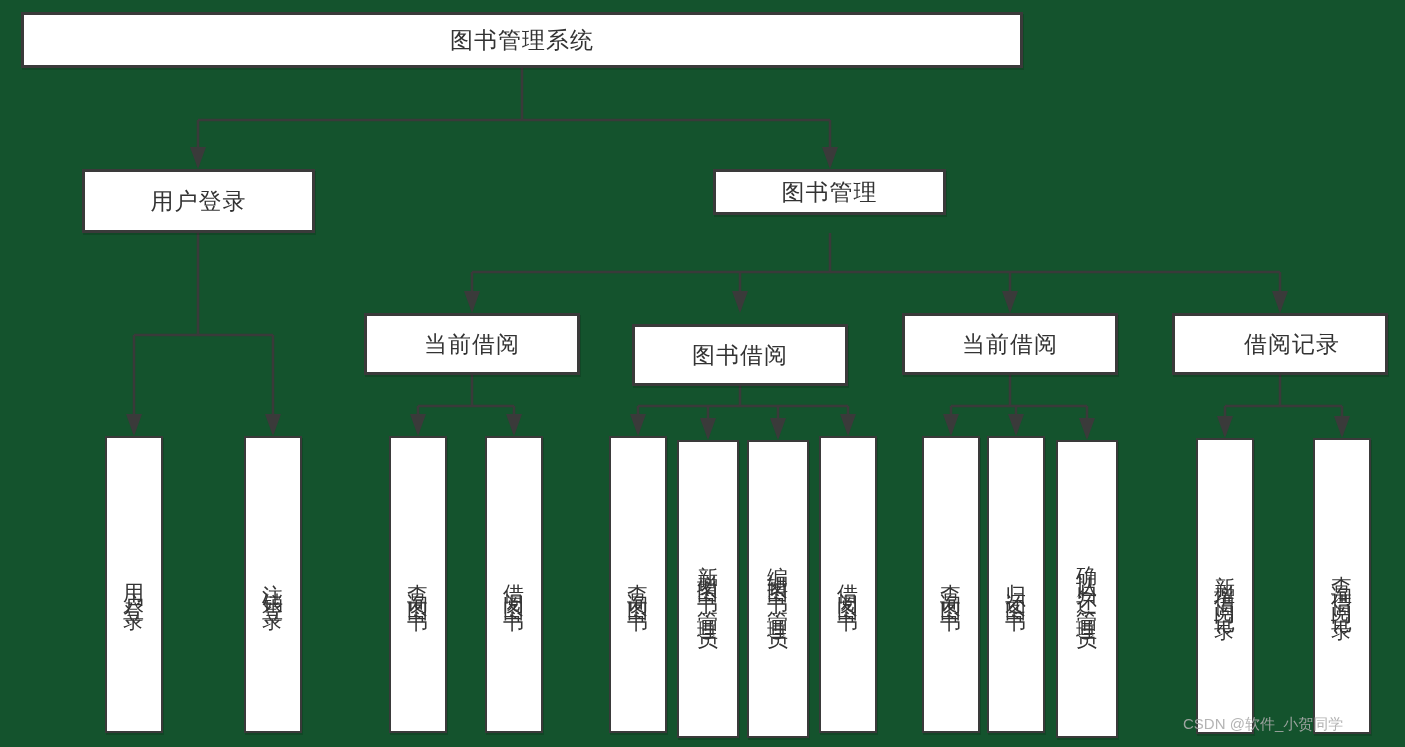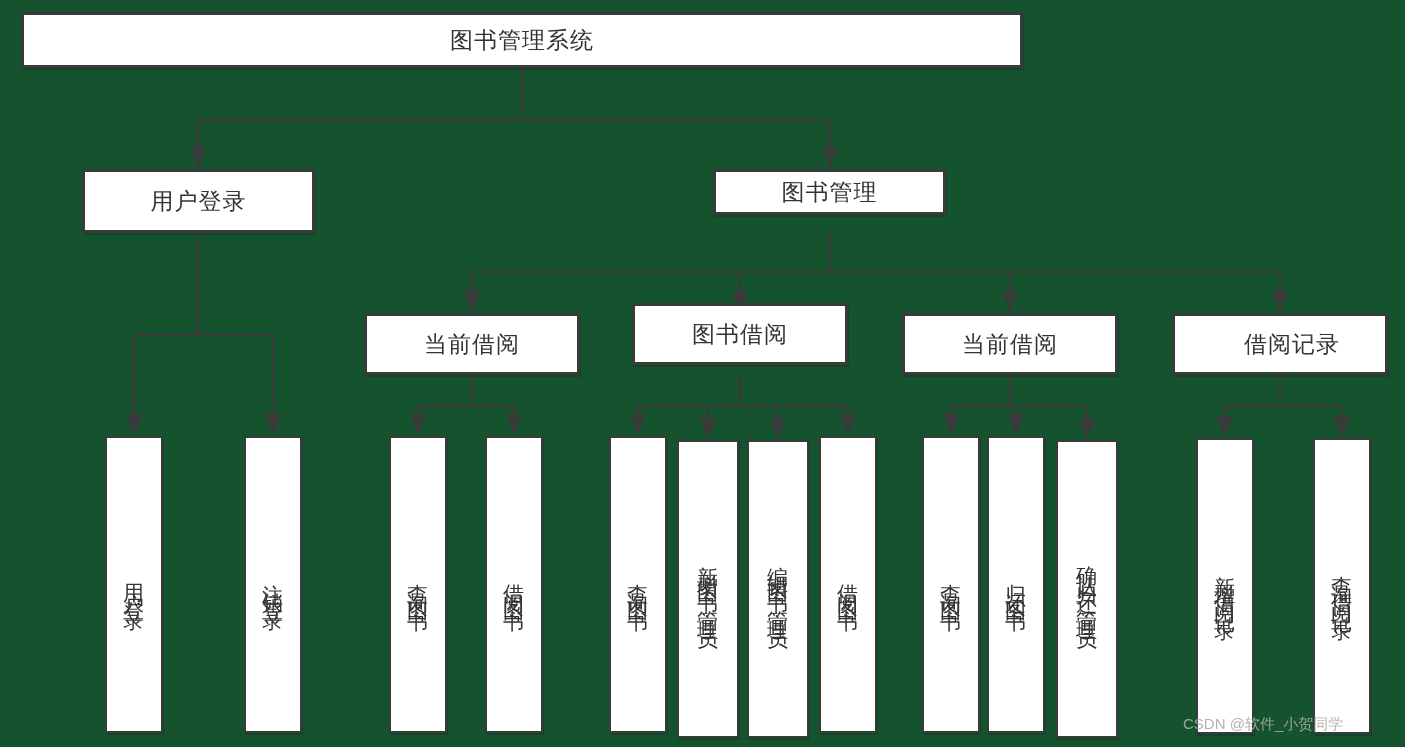--- a/index.html
+++ b/index.html
@@ -118,21 +118,21 @@
   <div class="node" style="left:82px; top:169px; width:233px; height:64px;">
     <span class="hlabel">用户登录</span>
   </div>
   <div class="node" style="left:713px; top:169px; width:233px; height:46px;">
     <span class="hlabel">图书管理</span>
   </div>
 
   <div class="node" style="left:364px; top:313px; width:216px; height:62px;">
     <span class="hlabel">当前借阅</span>
   </div>
-  <div class="node" style="left:632px; top:303px; width:216px; height:62px;">
+  <div class="node" style="left:632px; top:324px; width:216px; height:62px;">
     <span class="hlabel">图书借阅</span>
   </div>
   <div class="node" style="left:902px; top:313px; width:216px; height:62px;">
     <span class="hlabel">当前借阅</span>
   </div>
   <div class="node" style="left:1172px; top:313px; width:216px; height:62px;padding-left:24px;">
     <span class="hlabel">借阅记录</span>
   </div>
 
   <div class="node leaf" style="left:105px; top:436px; width:58px; height:297px;">

